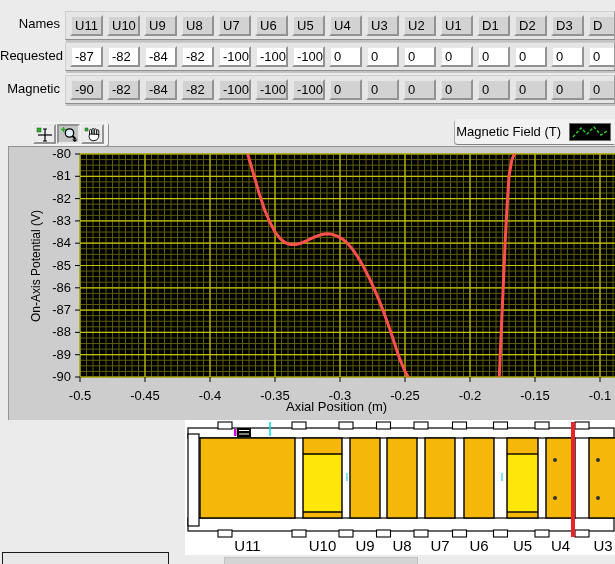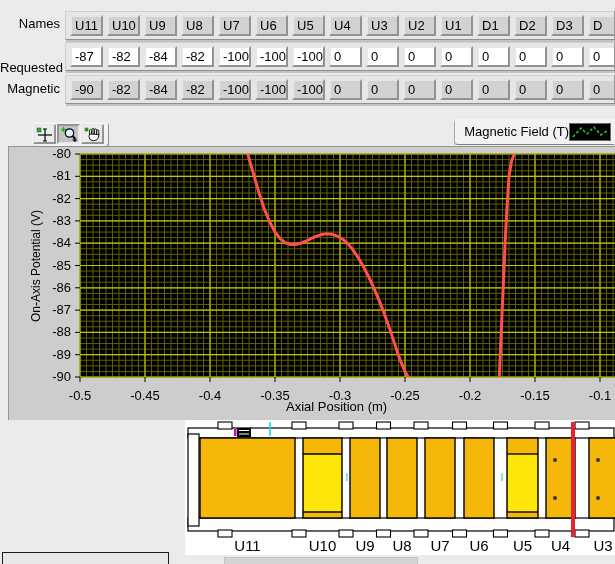--- a/index.html
+++ b/index.html
@@ -21,42 +21,42 @@
                  box-sizing:border-box;}
   #graph-svg{position:absolute;left:10px;top:147px;overflow:visible;}
   #toolbar{position:absolute;left:32px;top:122px;width:74px;height:24px;background:#f2f2f2;
            border-radius:3px;box-shadow:1px 1px 0 #8f8f8f;display:flex;align-items:center;
            padding:0 1px;gap:1px;}
   .tool-btn{width:23px;height:20px;border:2px outset #e8e8e8;background:#ececec;
             display:flex;align-items:center;justify-content:center;box-sizing:border-box;padding:0;}
   .tool-btn.pressed{border-style:inset;background:#c3c3c3;}
   #legend{position:absolute;left:455px;top:119px;width:160px;height:25px;background:#f2f2f2;
           border-radius:3px 0 0 3px;box-shadow:0 2px 0 -1px #808080,-1px 1px 0 #a8a8a8;
-          display:flex;align-items:center;justify-content:flex-end;padding-right:4px;
+          display:flex;align-items:center;justify-content:flex-end;gap:8px;padding-right:4px;
           box-sizing:border-box;}
   #legend .legend-text{font-size:13px;}
   #legend .legend-plot{width:40px;height:16px;background:#000;border:1px solid #6a6a6a;}
   #ylabel{position:absolute;left:-43px;top:258px;width:160px;height:16px;text-align:center;
           font-size:12px;transform:rotate(-90deg);}
   #xlabel{position:absolute;left:286px;top:399px;width:200px;font-size:13px;}
   
   #diagram-area{position:absolute;left:185px;top:420px;width:430px;height:135px;background:#fff;}
   
   #cut-box{position:absolute;left:2px;top:552px;width:165px;height:12px;
            border:1px solid #1a1a1a;background:#e8e8e8;}
   #cut-strip{position:absolute;left:224px;top:557px;width:192px;height:7px;
              background:#d4d4d4;border:1px solid #c2c2c2;}
 </style>
 </head>
 <body>
 
 <div id="screen">
 
   <div class="row-label" style="top:16px">Names</div>
-  <div class="row-label" style="top:60px">Requested</div>
+  <div class="row-label" style="top:48px">Requested</div>
   <div class="row-label" style="top:81px">Magnetic</div>
 
   <div class="strip" style="top:11px">
     <div class="cells">
         <div class="cell">U11</div>
         <div class="cell">U10</div>
         <div class="cell">U9</div>
         <div class="cell">U8</div>
         <div class="cell">U7</div>
         <div class="cell">U6</div>

